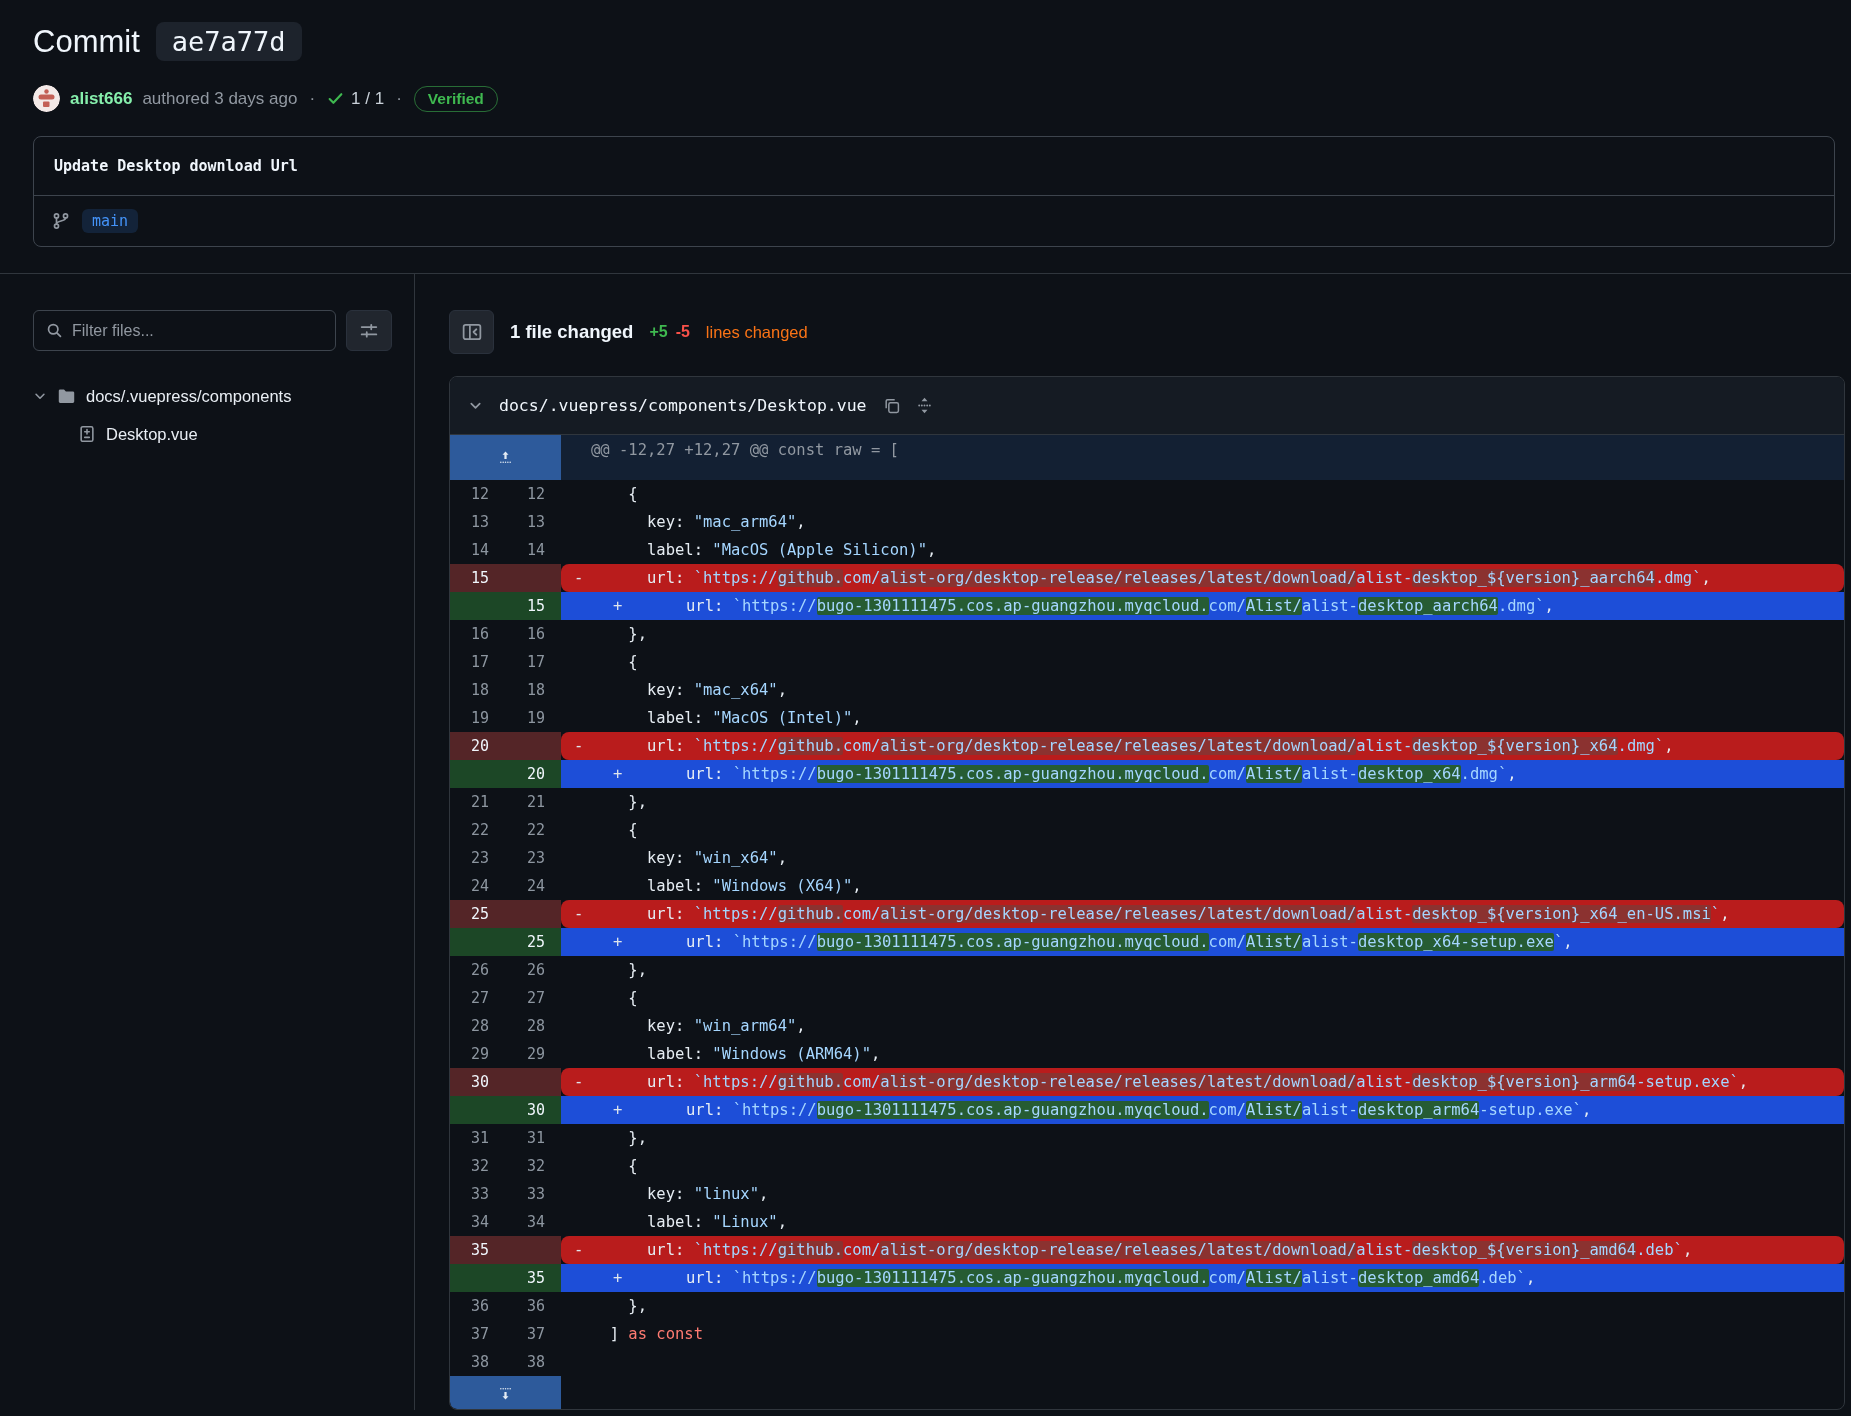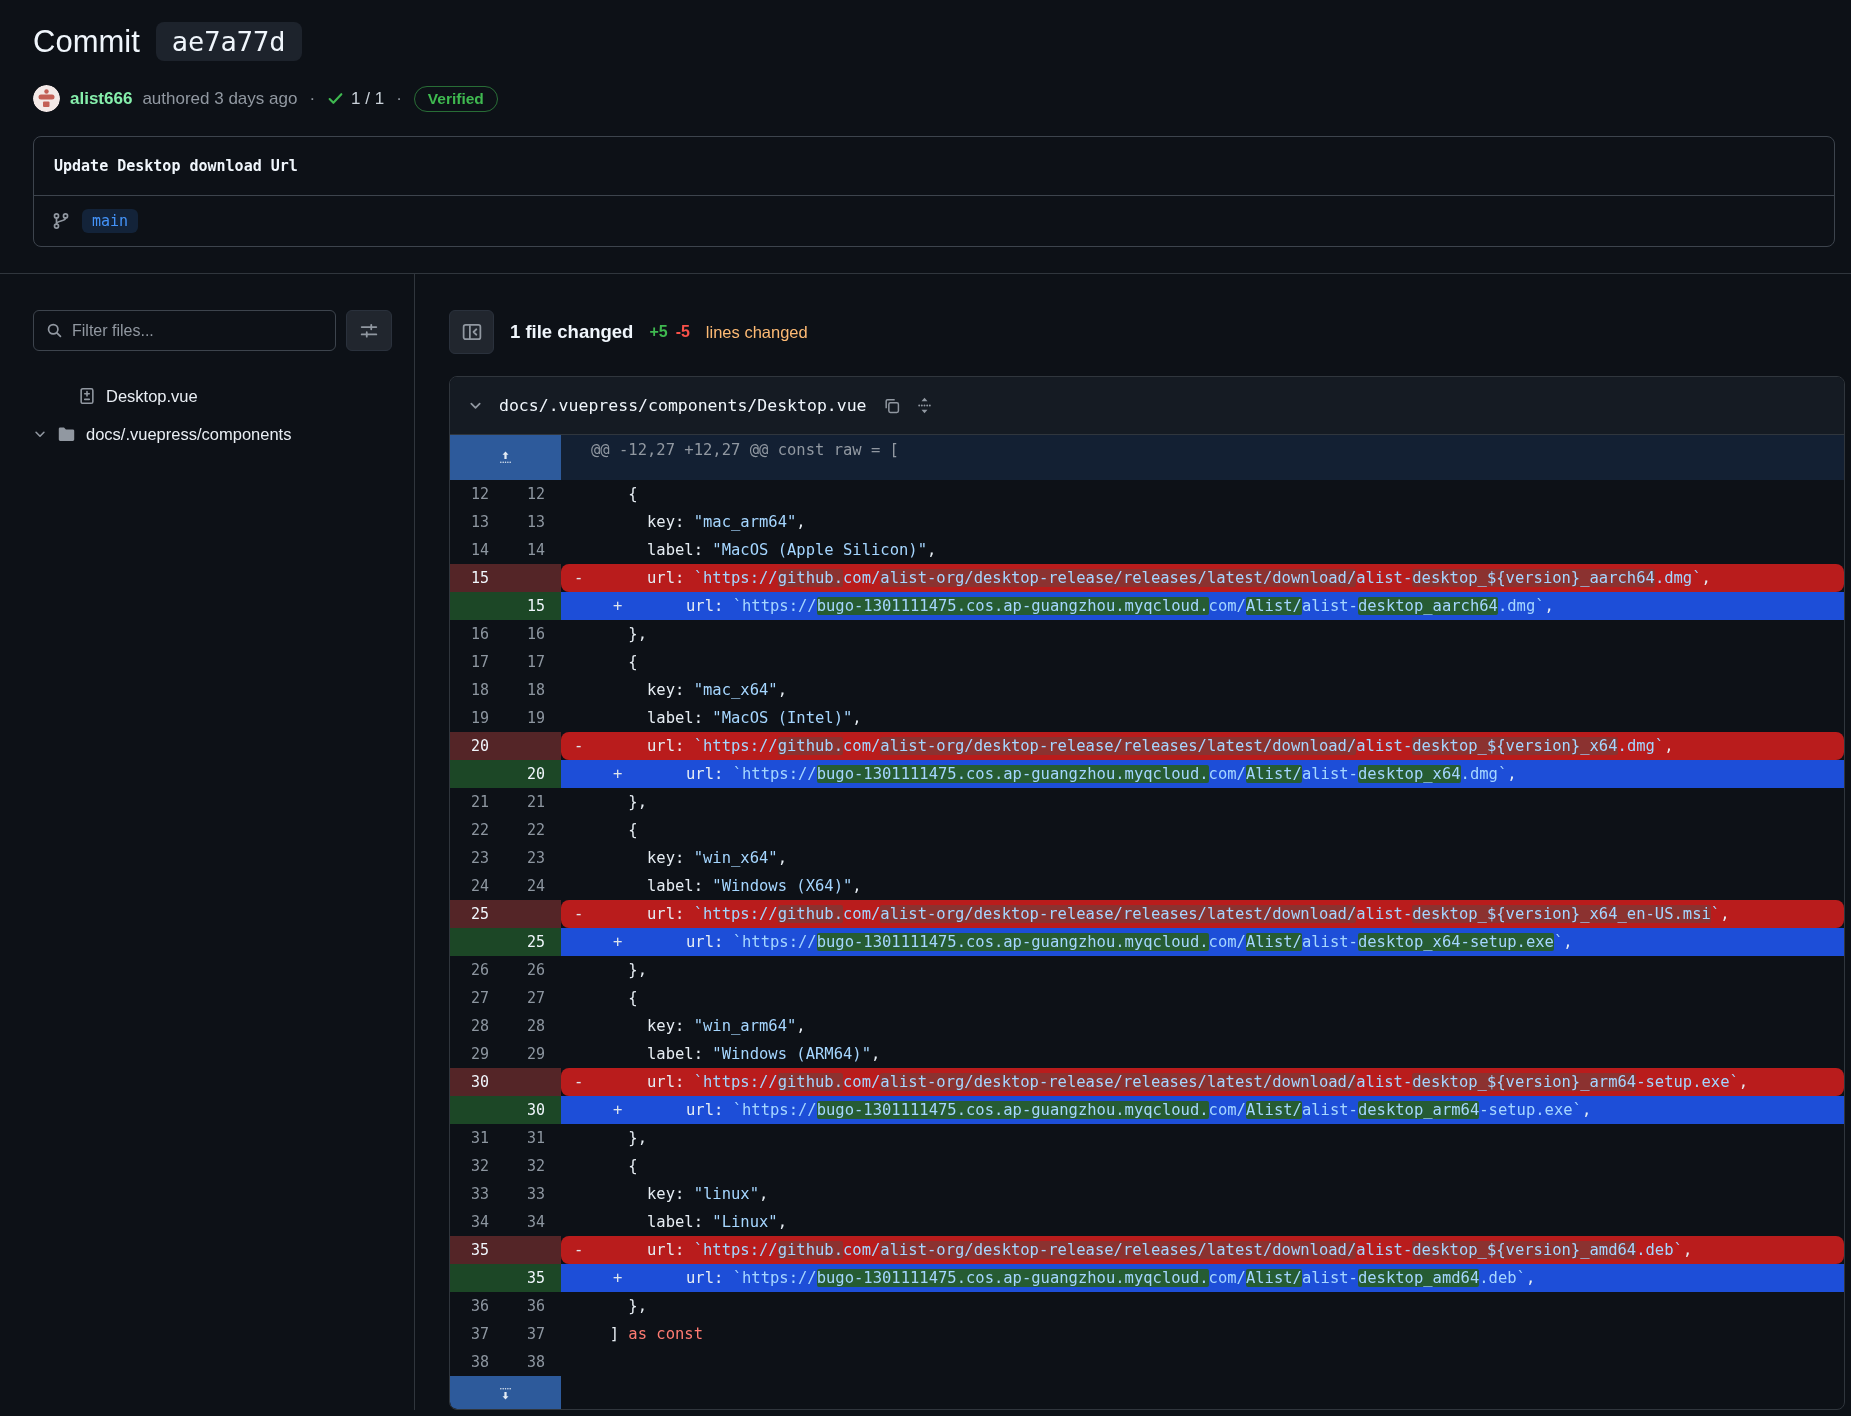--- a/index.html
+++ b/index.html
@@ -39,21 +39,21 @@
   .tree-row { display:flex; align-items:center; gap:10px; height:38px; font-size:16.5px; color:#e9eef4; cursor:pointer; border-radius:6px; }
   .tree-file { padding-left:45px; }
   .g-icon { color:#9198a1; display:inline-flex; }
 
   .main { flex:1; padding:36px 6px 0 34px; }
   .toolbar { display:flex; align-items:center; gap:16px; margin-bottom:22px; }
   .toolbar-btn { width:45px; height:44px; background:#21262e; border:1px solid #2a313c; border-radius:6px; display:flex; align-items:center; justify-content:center; color:#9198a1; cursor:pointer; }
   .files-changed { font-size:18.5px; font-weight:700; color:#f0f6fc; }
   .stat-add { color:#3fb950; font-weight:600; font-size:16px; }
   .stat-del { color:#f85149; font-weight:600; font-size:16px; margin-left:-8px; }
-  .lines-changed { color:#fdba74; font-size:16.5px; }
+  .lines-changed { color:#f97316; font-size:16.5px; }
 
   
   .diff-card { border:1px solid #30363d; border-radius:8px; overflow:hidden; width:1396px; background:#0d1117; }
   .file-header { height:58px; background:#151b23; border-bottom:1px solid #30363d; display:flex; align-items:center; gap:16px; padding:0 18px; }
   .file-path { font-family:"DejaVu Sans Mono",monospace; font-size:16.5px; color:#f0f6fc; cursor:pointer; }
   .hdr-icon { color:#9198a1; display:inline-flex; cursor:pointer; }
 
   .diff-table { font-family:"DejaVu Sans Mono",monospace; font-size:15.5px; line-height:28px; }
   .drow { display:flex; height:28px; }
   .gut { width:111px; flex:none; display:flex; }
@@ -141,41 +141,41 @@
       <span class="icon-btn">
         <span class="g-icon">
           <svg width="18" height="18" viewBox="0 0 16 16" fill="none" stroke="currentColor" stroke-width="1.6" stroke-linecap="round">
               <path d="M1.5 4.5 H14.5 M1.5 11 H14.5"></path>
               <path d="M10 2.5 V6.5 M6 9 V13"></path>
             </svg>
         </span>
       </span>
     </div>
     <div class="tree">
+      <div class="tree-row">
+        <span class="g-icon">
+          <svg width="14" height="14" viewBox="0 0 16 16" fill="none" stroke="currentColor" stroke-width="1.8" stroke-linecap="round" stroke-linejoin="round">
+              <path d="M3.5 6 L8 10.5 L12.5 6"></path>
+            </svg>
+        </span>
+        <span class="g-icon">
+          <svg width="19" height="19" viewBox="0 0 16 16" fill="currentColor">
+              <path d="M1.5 3.2 a1.2 1.2 0 0 1 1.2 -1.2 h3.2 l1.6 1.7 h5.8 a1.2 1.2 0 0 1 1.2 1.2 v7.4 a1.2 1.2 0 0 1 -1.2 1.2 h-10.6 a1.2 1.2 0 0 1 -1.2 -1.2 z"></path>
+            </svg>
+        </span>
+        <span>docs/.vuepress/components</span>
+      </div>
       <div class="tree-row tree-file">
         <span class="g-icon">
           <svg width="18" height="18" viewBox="0 0 16 16" fill="none" stroke="currentColor" stroke-width="1.4">
               <rect x="2.8" y="1.5" width="10.4" height="13" rx="1.5"></rect>
               <path d="M8 4 V8 M6 6 H10 M6 11 H10" stroke-linecap="round"></path>
             </svg>
         </span>
         <span>Desktop.vue</span>
-      </div>
-      <div class="tree-row">
-        <span class="g-icon">
-          <svg width="14" height="14" viewBox="0 0 16 16" fill="none" stroke="currentColor" stroke-width="1.8" stroke-linecap="round" stroke-linejoin="round">
-              <path d="M3.5 6 L8 10.5 L12.5 6"></path>
-            </svg>
-        </span>
-        <span class="g-icon">
-          <svg width="19" height="19" viewBox="0 0 16 16" fill="currentColor">
-              <path d="M1.5 3.2 a1.2 1.2 0 0 1 1.2 -1.2 h3.2 l1.6 1.7 h5.8 a1.2 1.2 0 0 1 1.2 1.2 v7.4 a1.2 1.2 0 0 1 -1.2 1.2 h-10.6 a1.2 1.2 0 0 1 -1.2 -1.2 z"></path>
-            </svg>
-        </span>
-        <span>docs/.vuepress/components</span>
       </div>
     </div>
   </div>
 
   <div class="main">
     <div class="toolbar">
       <span class="toolbar-btn">
         <span class="g-icon">
           <svg width="20" height="20" viewBox="0 0 16 16" fill="none" stroke="currentColor" stroke-width="1.4">
               <rect x="1.3" y="2.3" width="13.4" height="11.4" rx="1.6"></rect>

